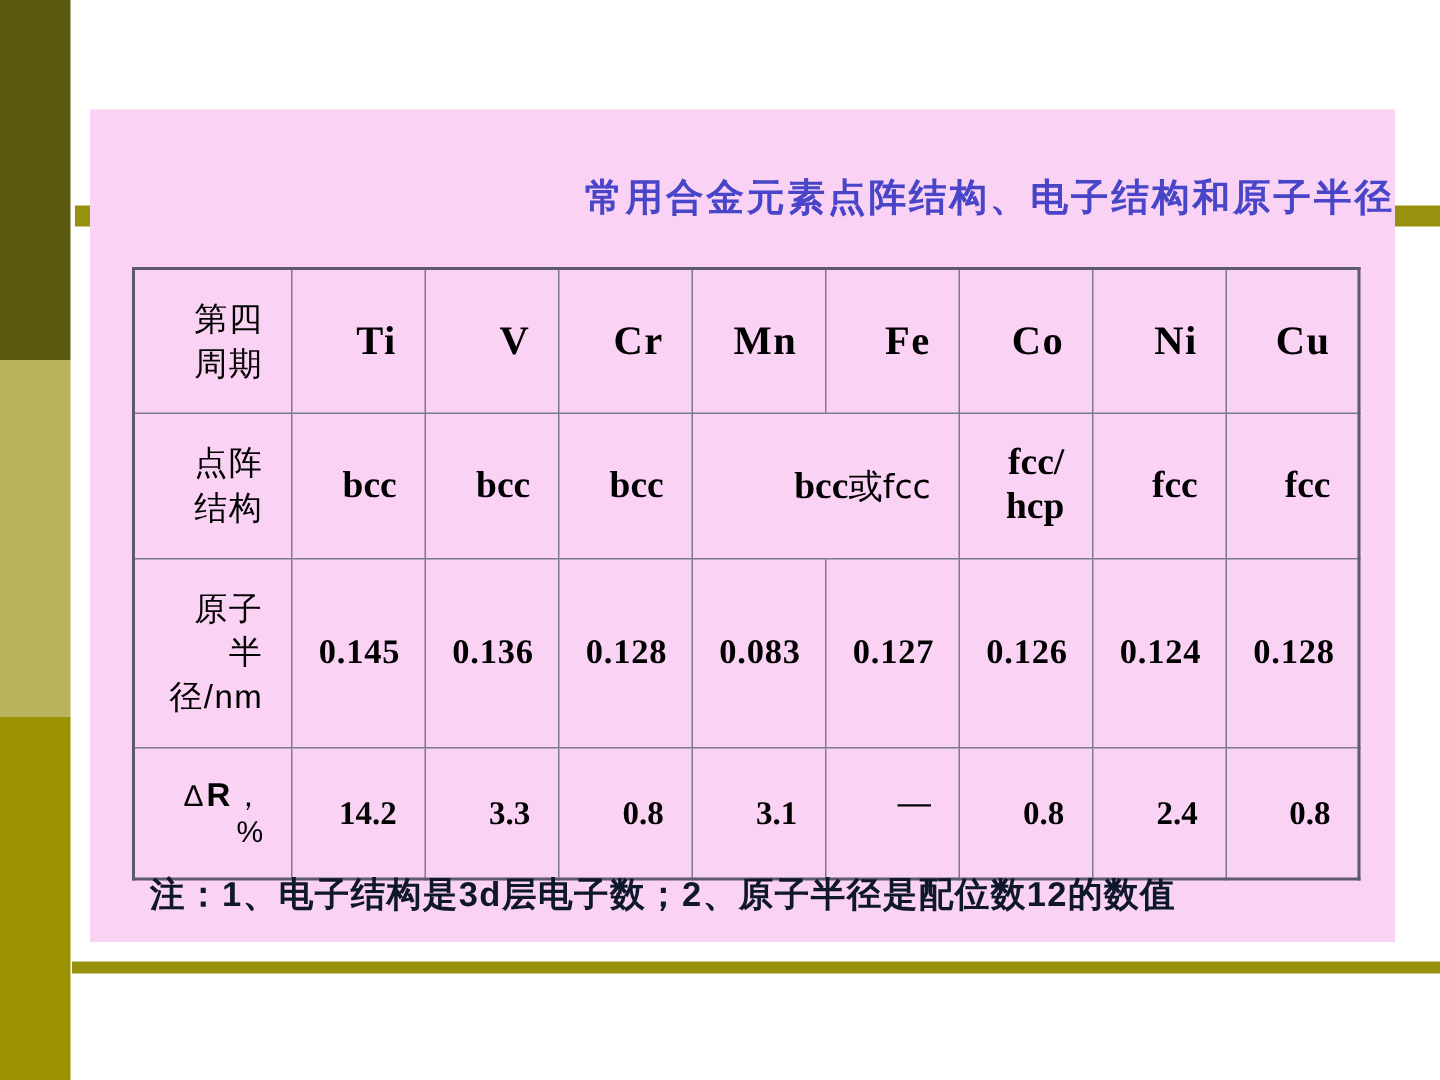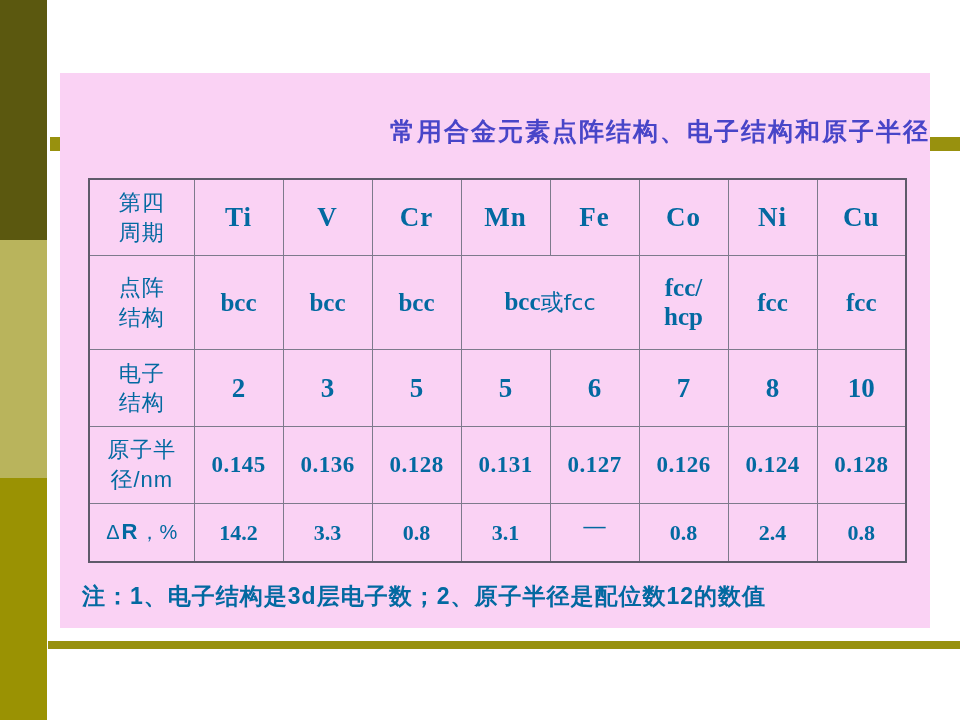--- a/index.html
+++ b/index.html
@@ -20,41 +20,41 @@
   .title{
     position:absolute;top:42px;left:0;width:100%;text-align:right;
     color:#4845c8;font-size:25px;font-weight:600;letter-spacing:2px;white-space:nowrap;
   }
   table.alloy{
     position:absolute;left:28px;top:105px;width:817px;
     border-collapse:collapse;table-layout:fixed;
     border:2px solid #5e5a6a;
   }
   td{
-    border:1px solid #7d7a8c;text-align:center;vertical-align:middle;
-    padding:8px;color:#0369a1;overflow:hidden;
+    border:1px solid #7d7a8c;text-align:right;vertical-align:middle;
+    padding:18px;color:#000000;overflow:hidden;
   }
   tr.h1{height:71px;} tr.h2{height:94px;} tr.h3{height:77px;} tr.h4{height:73px;margin-left:41px;} tr.h5{height:59px;}
   .serifb{font-family:"Liberation Serif", serif;font-weight:bold;}
   .el{font-size:27px;letter-spacing:1px;}
   .lat{font-size:25px;}
   .num-lg{font-size:27px;}
   .num-md{font-size:23px;letter-spacing:0.5px;}
   .num-dl{font-size:22px;}
   .cjk-label{font-size:22px;font-weight:500;white-space:pre-line;line-height:1.35;letter-spacing:1px;}
   .prelines{white-space:pre-line;line-height:1.15;}
   .huo{font-family:"Liberation Sans", sans-serif;font-weight:400;font-size:23px;}
   .fcc-sans{font-family:"DejaVu Sans", sans-serif;font-weight:500;font-size:22px;}
   .delta-sym{font-size:20px;font-weight:400;}
   .delta-R{font-family:"Liberation Sans", sans-serif;font-weight:bold;font-size:22px;margin:0 2px;}
   .delta-rest{font-size:20px;font-weight:500;}
   .dash-raised{display:inline-block;transform:translateY(-7px);}
   .note{
-    position:absolute;left:22px;top:508px;width:820px;
-    font-size:23px;font-weight:bold;letter-spacing:1px;color:#0369a1;white-space:nowrap;
+    position:absolute;left:40px;top:508px;width:820px;
+    font-size:23px;font-weight:bold;letter-spacing:1px;color:#0f172a;white-space:nowrap;
   }
 </style>
 </head>
 <body>
 
 <div class="bar-top"></div>
 <div class="bar-mid"></div>
 <div class="bar-bot"></div>
 <div class="band"></div>
 <div class="bottom-line"></div>
@@ -94,39 +94,27 @@
         <td class="serifb lat">bcc</td>
         <td class="serifb lat">bcc</td>
         <td colspan="2">
           <span class="serifb lat">bcc</span><span class="huo">或</span><span class="fcc-sans">fcc</span>
         </td>
         <td class="serifb lat prelines">fcc/
 hcp</td>
         <td class="serifb lat">fcc</td>
         <td class="serifb lat">fcc</td>
       </tr>
-      <tr class="h3">
-        <td class="cjk-label">电子
-结构</td>
-        <td class="serifb num-lg">2</td>
-        <td class="serifb num-lg">3</td>
-        <td class="serifb num-lg">5</td>
-        <td class="serifb num-lg">5</td>
-        <td class="serifb num-lg">6</td>
-        <td class="serifb num-lg">7</td>
-        <td class="serifb num-lg">8</td>
-        <td class="serifb num-lg">10</td>
-      </tr>
       <tr class="h4">
         <td class="cjk-label">原子半
 径/nm</td>
         <td class="serifb num-md">0.145</td>
         <td class="serifb num-md">0.136</td>
         <td class="serifb num-md">0.128</td>
-        <td class="serifb num-md">0.131</td>
+        <td class="serifb num-md">0.083</td>
         <td class="serifb num-md">0.127</td>
         <td class="serifb num-md">0.126</td>
         <td class="serifb num-md">0.124</td>
         <td class="serifb num-md">0.128</td>
       </tr>
       <tr class="h5">
         <td>
           <span class="delta-sym">Δ</span><span class="delta-R">R</span><span class="delta-rest">，%</span>
         </td>
         <td class="serifb num-dl">14.2</td>

